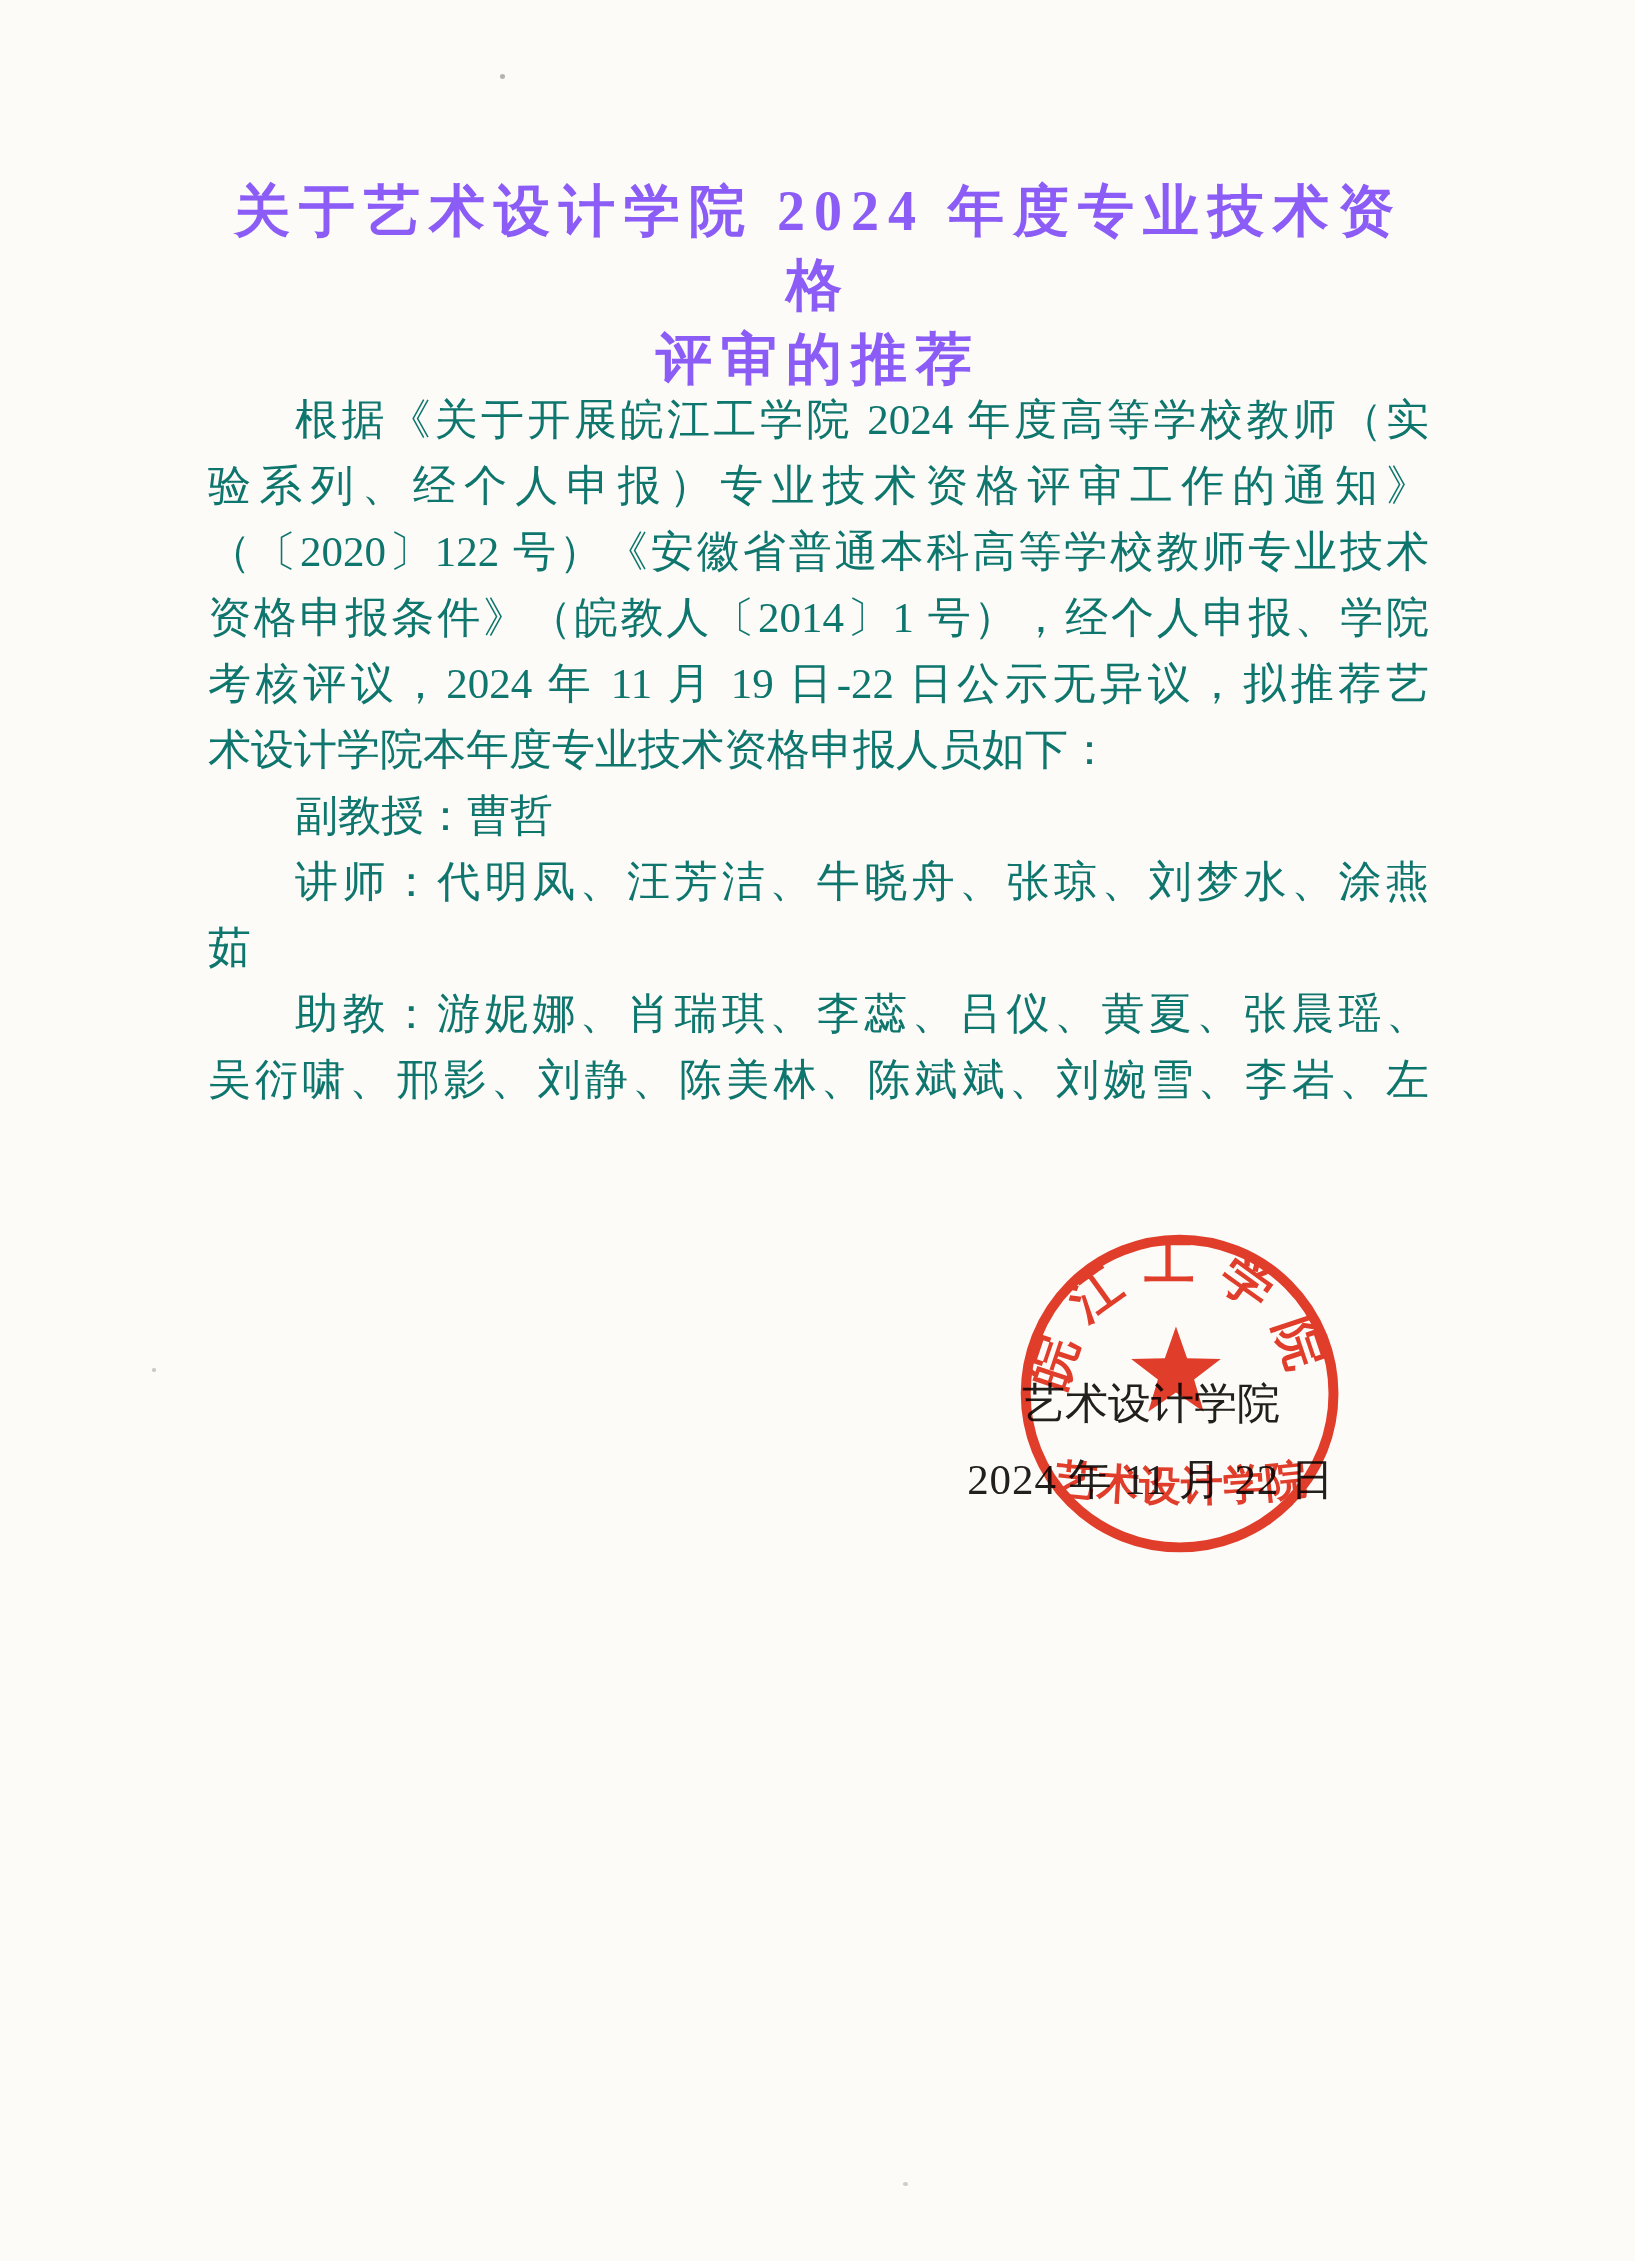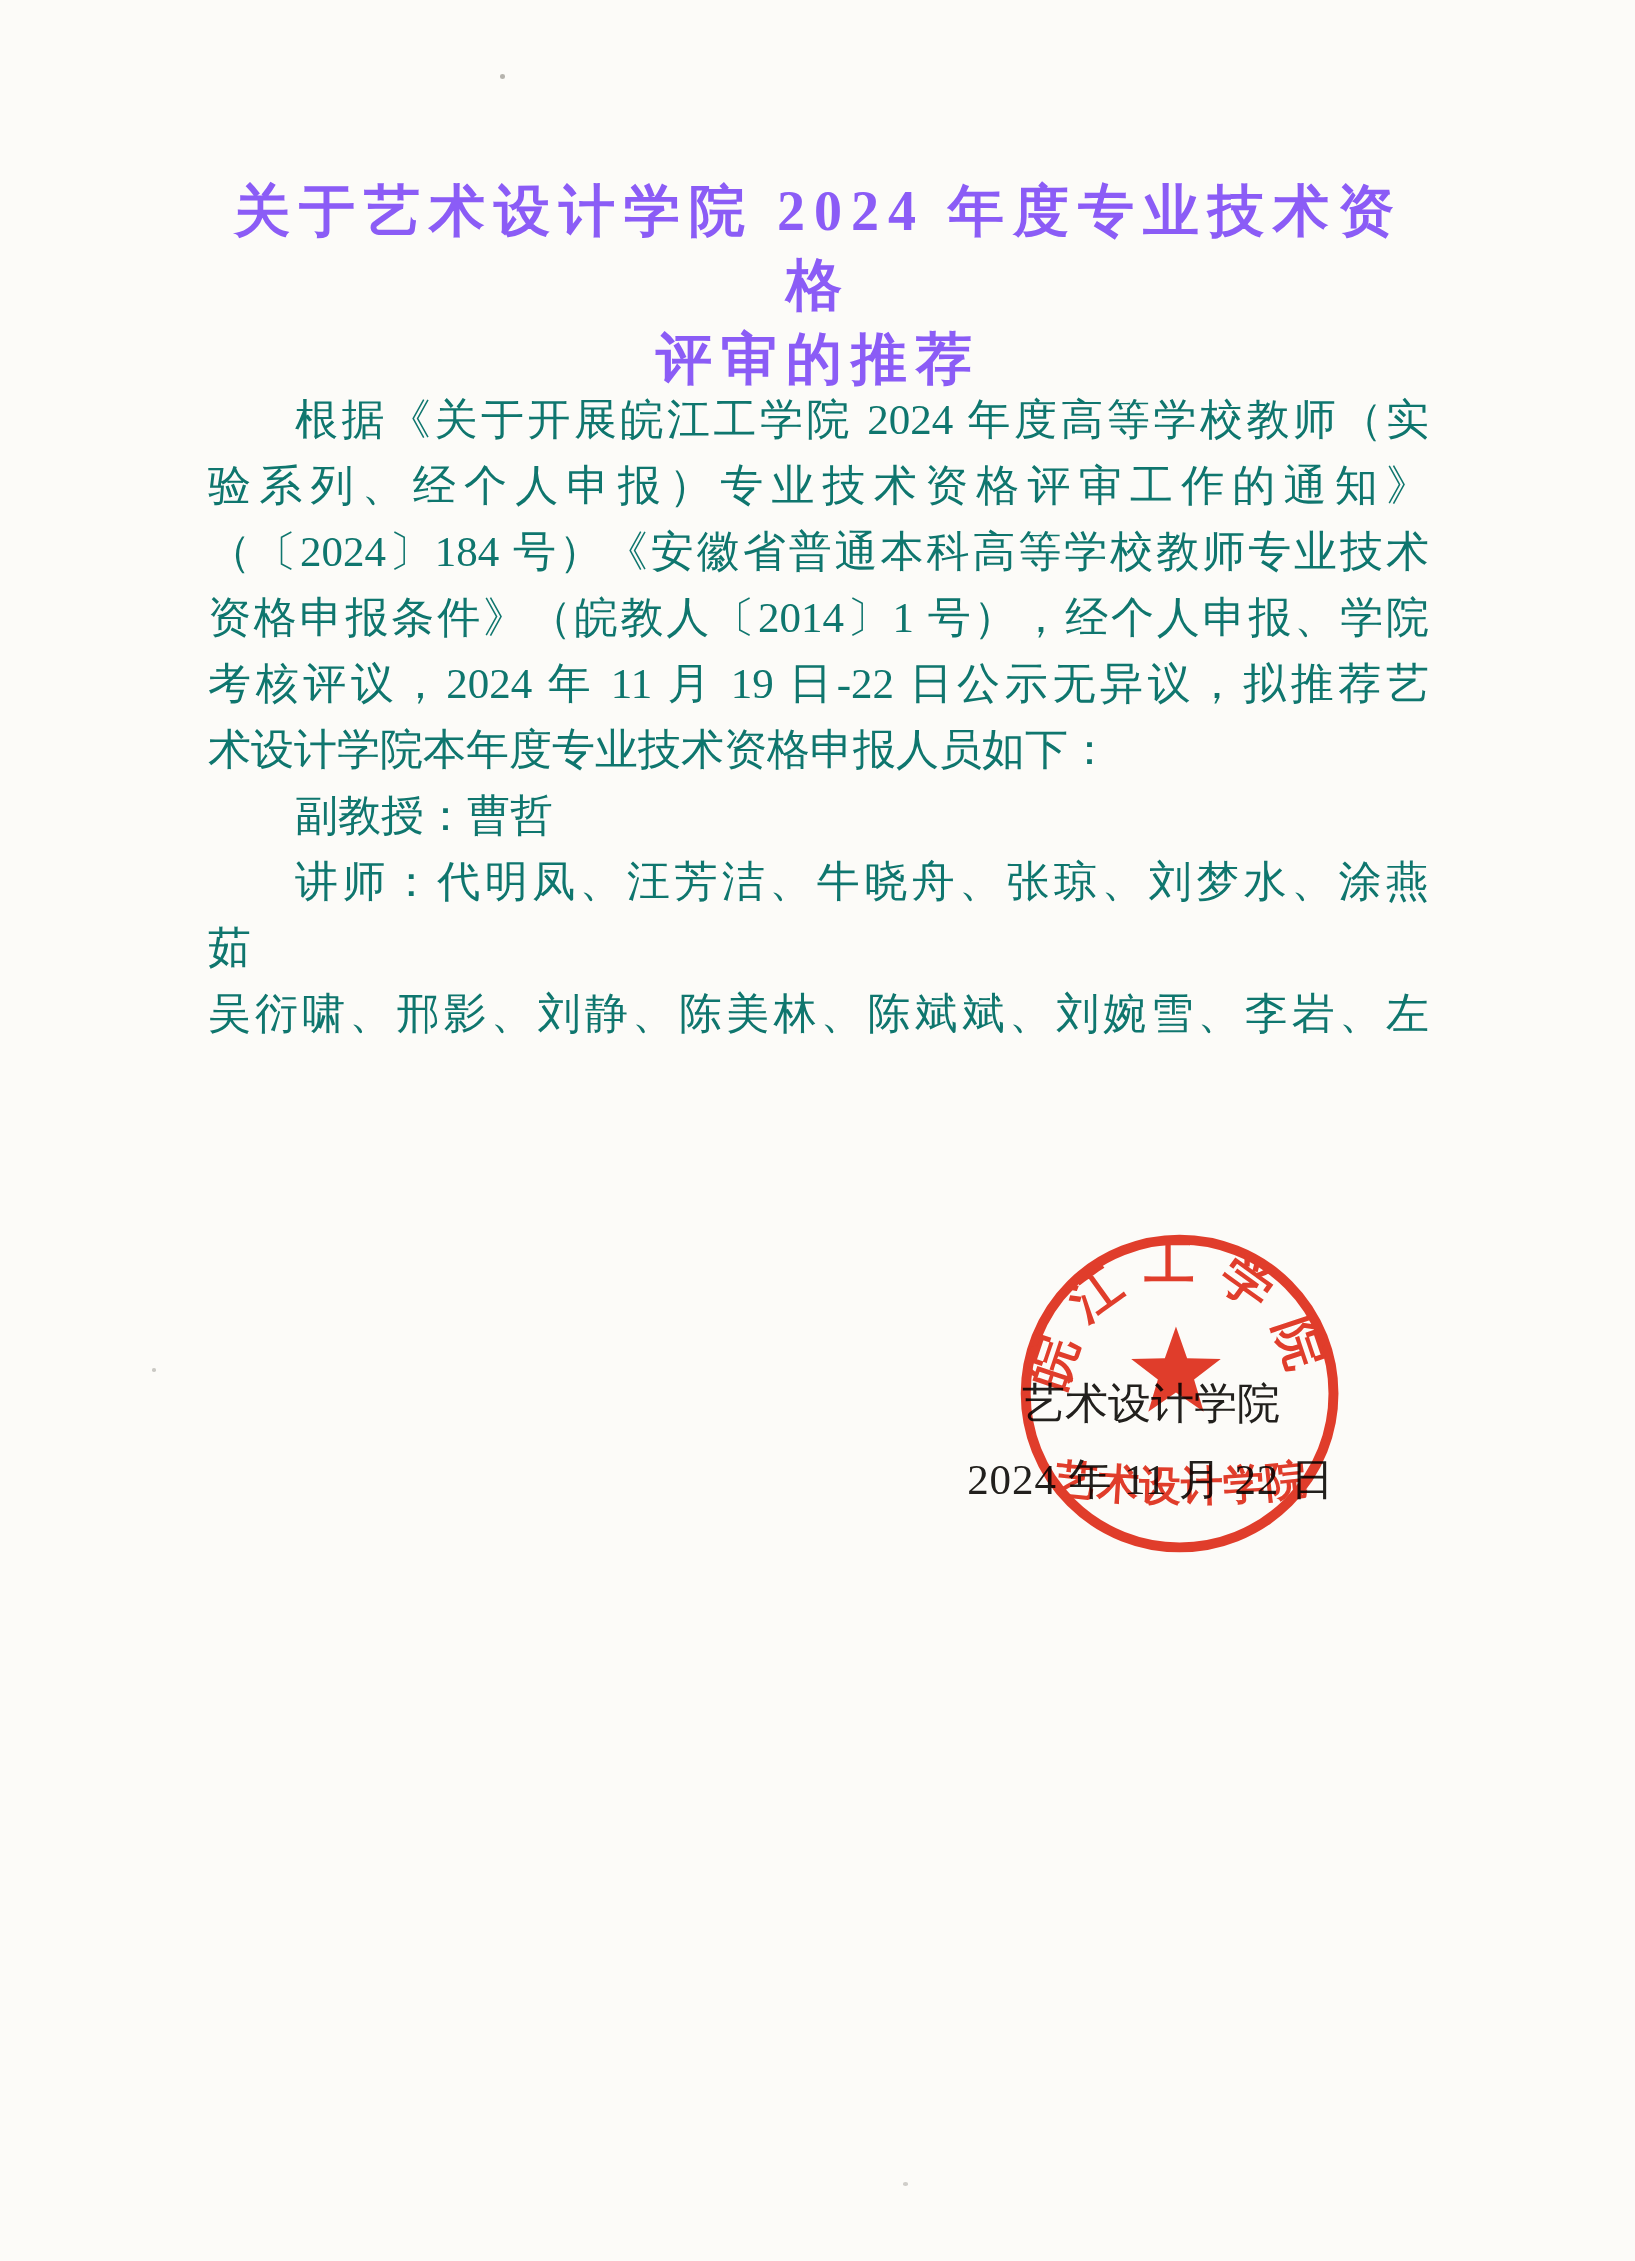--- a/index.html
+++ b/index.html
@@ -50,27 +50,28 @@
 <div class="page">
 
   <h1 class="title">
     <span class="tline">关于艺术设计学院 2024 年度专业技术资格</span>
     <span class="tline">评审的推荐</span>
   </h1>
 
   <div class="bodytext">
     <div class="ln in j">根据《关于开展皖江工学院 2024 年度高等学校教师（实</div>
     <div class="ln j">验系列、经个人申报）专业技术资格评审工作的通知》</div>
-    <div class="ln j">（〔2024〕184 号）《安徽省普通本科高等学校教师专业技术</div>
+    <div class="ln j">（〔2020〕122 号）《安徽省普通本科高等学校教师专业技术</div>
     <div class="ln j">资格申报条件》（皖教人〔2014〕1 号），经个人申报、学院</div>
     <div class="ln j">考核评议，2024 年 11 月 19 日-22 日公示无异议，拟推荐艺</div>
     <div class="ln">术设计学院本年度专业技术资格申报人员如下：</div>
     <div class="ln in">副教授：曹哲</div>
     <div class="ln in j">讲师：代明凤、汪芳洁、牛晓舟、张琼、刘梦水、涂燕</div>
     <div class="ln">茹</div>
+    <div class="ln in j">助教：游妮娜、肖瑞琪、李蕊、吕仪、黄夏、张晨瑶、</div>
     <div class="ln j">吴衍啸、邢影、刘静、陈美林、陈斌斌、刘婉雪、李岩、左</div>
   </div>
 
   <div class="sig sig-org">艺术设计学院</div>
   <div class="sig sig-date">2024 年 11 月 22 日</div>
 
   <svg class="seal" width="353" height="335" viewBox="0 0 390 370" aria-hidden="true">
     <defs>
       <path id="arcPath" d="M 69.3 176.3 A 125 125 0 0 1 318.7 176.3" fill="none"></path>
       <path id="botPath" d="M 30 291 Q 196 315 362 291" fill="none"></path>

